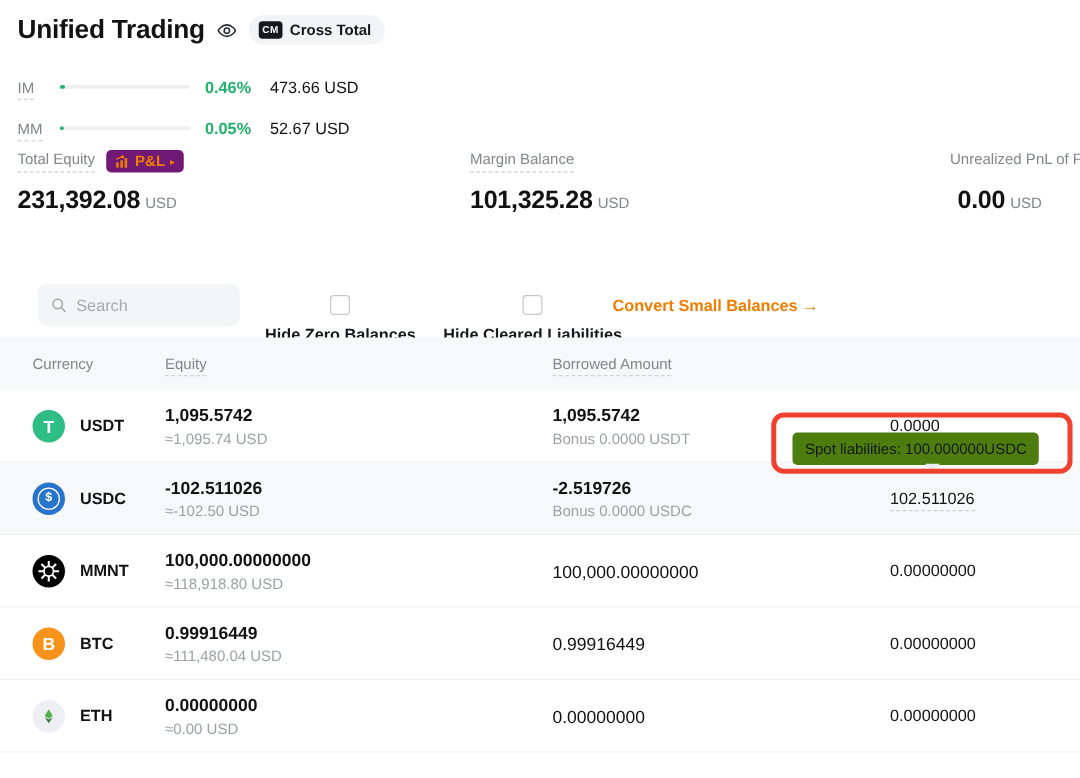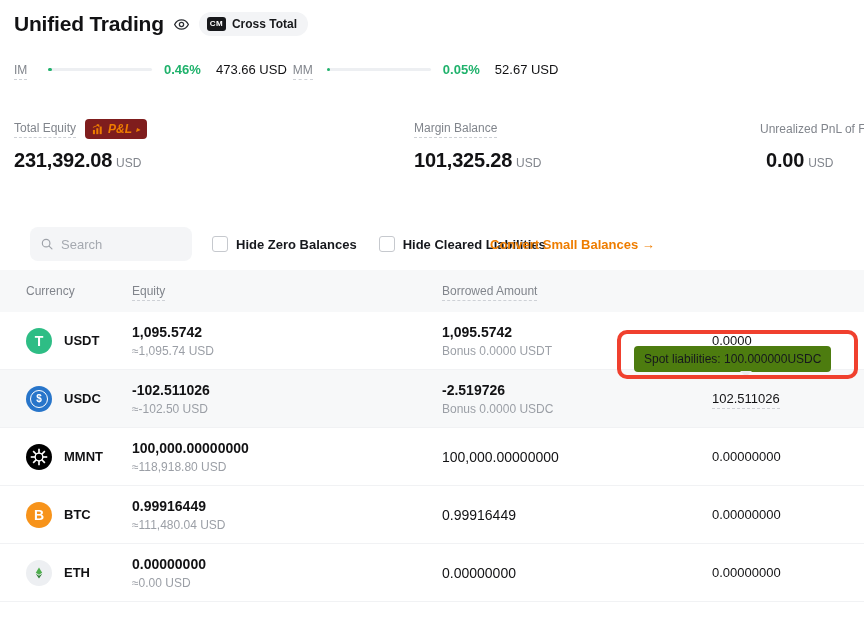--- a/index.html
+++ b/index.html
@@ -12,48 +12,48 @@
 
   
   .title-row { position:absolute; left:14px; top:12px; display:flex; align-items:center; gap:9px; }
   .page-title { font-size:21px; font-weight:800; letter-spacing:-0.2px; }
   .eye-btn { display:flex; align-items:center; cursor:pointer; }
   .cm-badge { display:flex; align-items:center; gap:6px; background:#f3f4f6; border-radius:13px; padding:5px 11px 5px 8px; }
   .cm-icon { background:#17181b; color:#fff; font-size:8px; font-weight:700; line-height:1; border-radius:3px; padding:3px 3px; letter-spacing:0.3px; }
   .cm-label { font-size:12px; font-weight:700; color:#17181b; }
 
   
-  .risk { position:absolute; left:14px; top:62px; display:flex; flex-direction:row; gap:6px; }
+  .risk { position:absolute; left:14px; top:62px; display:flex; flex-direction:column; gap:18px; }
   .risk-row { display:flex; align-items:center; }
   .risk-label { width:30px; font-size:12px; color:#81858c; }
   .risk-label span { border-bottom:1px dashed #ced1d6; padding-bottom:2px; }
   .risk-bar { width:104px; height:3px; background:#edeff2; border-radius:2px; position:relative; margin:0 12px 0 4px; }
   .risk-fill { position:absolute; left:0; top:0; bottom:0; background:#20b26c; border-radius:2px; }
   .risk-pct { width:44px; font-size:13px; font-weight:700; color:#20b26c; }
   .risk-amt { font-size:13px; font-weight:500; color:#121214; margin-left:8px; }
 
   
   .sum-block { position:absolute; top:120px; }
   .sum-total { left:14px; }
-  .sum-margin { left:414px; }
+  .sum-margin { left:376px; }
   .sum-unreal { left:760px; white-space:nowrap; }
-  .sum-label-row { display:flex; align-items:center; height:18px; }
+  .sum-label-row { display:flex; height:18px; }
   .sum-label { font-size:12px; color:#81858c; white-space:nowrap; }
   .sum-value { font-size:20px; font-weight:800; margin-top:11px; letter-spacing:-0.2px; }
   .sum-unit { font-size:12px; font-weight:400; color:#81858c; margin-left:4px; letter-spacing:0; }
-  .pnl-badge { display:inline-flex; align-items:center; gap:4px; background:#7f1d1d; border-radius:4px; padding:3px 7px; margin-left:9px; cursor:pointer;font-style:italic; }
+  .pnl-badge { display:inline-flex; align-items:center; gap:4px; background:#701a75; border-radius:4px; padding:3px 7px; margin-left:9px; cursor:pointer; }
   .pnl-text { font-size:12px; font-weight:700; color:#ee7d00; }
   .pnl-arrow { font-size:8px; color:#ee7d00; }
 
   
   .search-box { position:absolute; left:30px; top:227px; width:162px; height:34px; background:#f4f5f7; border-radius:8px; display:flex; align-items:center; padding:0 10px; gap:7px; }
   .search-box input { border:none; outline:none; background:transparent; font-family:inherit; font-size:13px; color:#121214; width:110px; }
   .search-box input::placeholder { color:#a5a9b0; }
   .check-group { position:absolute; left:212px; top:236px; display:flex; gap:22px; }
-  .check-item { display:flex; align-items:center; gap:8px; cursor:pointer; }
+  .check-item { display:flex; align-items:center; gap:8px; cursor:pointer;flex-direction:column; }
   .check-box { width:16px; height:16px; border:1px solid #c6c9ce; border-radius:3px; background:#fff; }
   .check-label { font-size:13px; font-weight:600; color:#16181d; }
   .convert-link { position:absolute; left:490px; top:237px; font-size:13px; font-weight:700; color:#ee7d00; cursor:pointer; white-space:nowrap; }
 
   
   .table { position:absolute; left:0; top:270px; width:864px; }
   .grid { display:grid; grid-template-columns:106px 310px 270px 1fr; padding:0 26px; align-items:center; }
   .thead { height:42px; background:#f7f8f9; color:#81858c; font-size:12px; }
   .th-wallet { line-height:1.35; }
   .trow { height:58px; border-bottom:1px solid #f1f2f4; }

